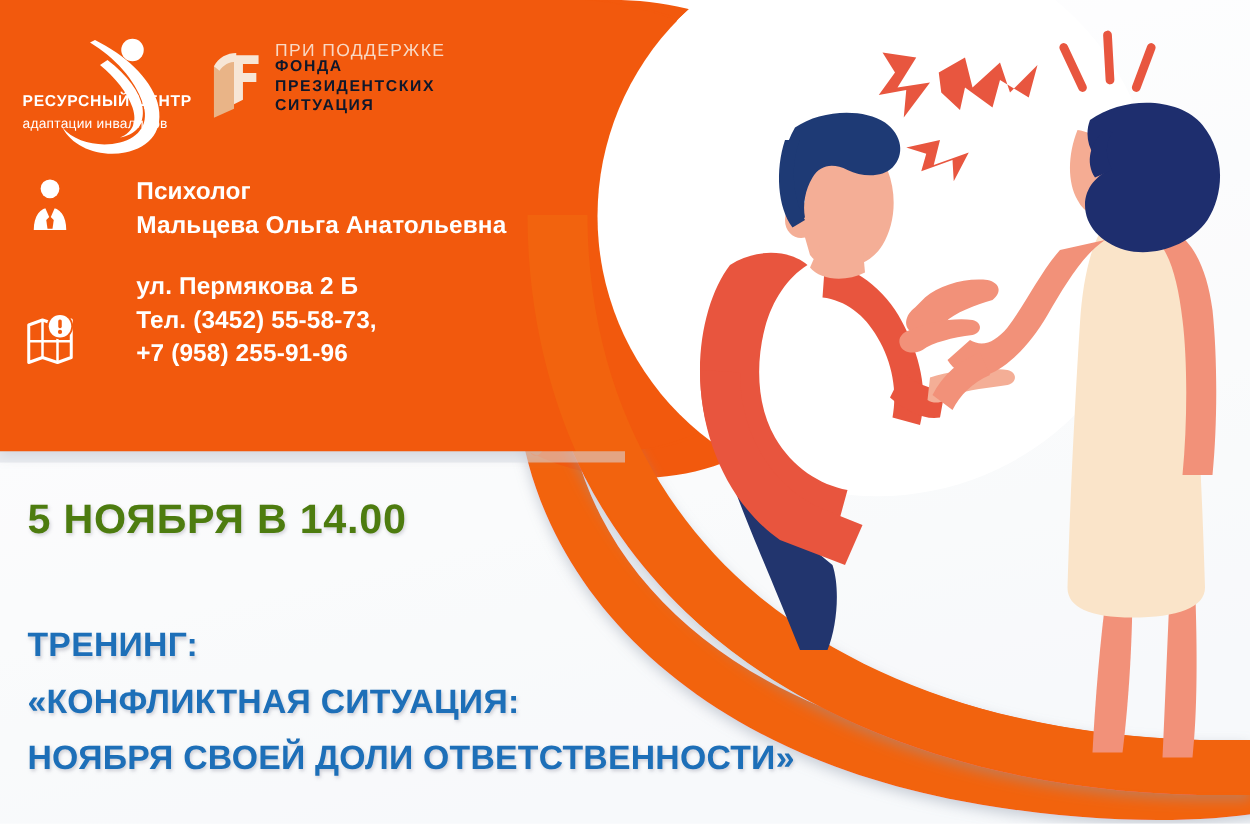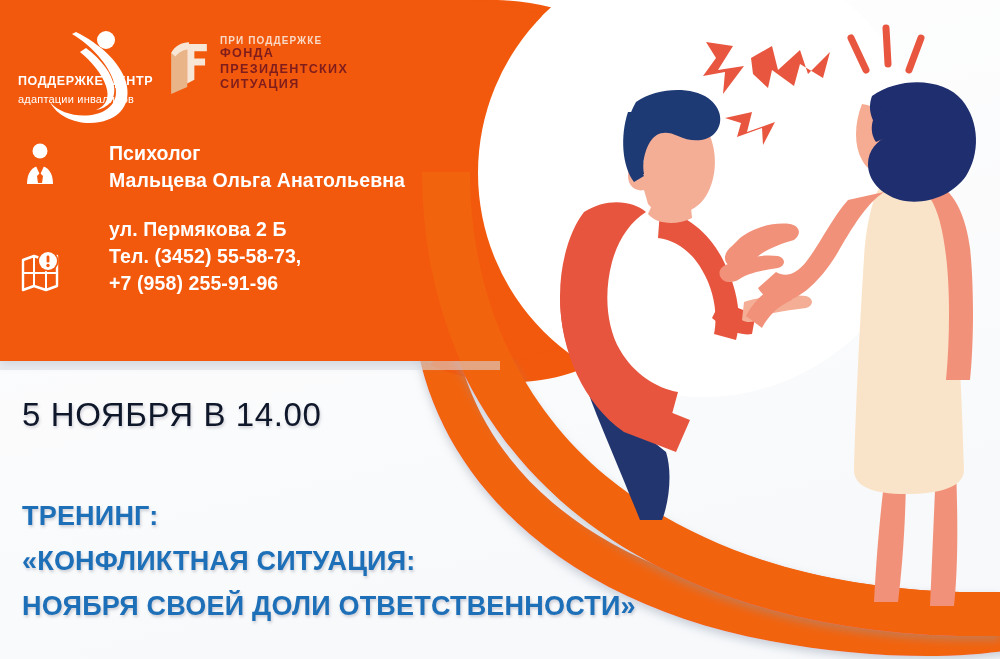--- a/index.html
+++ b/index.html
@@ -36,45 +36,45 @@
   .logo-rc .rc-l2{
     font-size:11px;font-weight:400;line-height:13px;margin-top:5px;
     letter-spacing:.2px;white-space:nowrap;
   }
 
   .logo-pg{position:absolute;left:150px;top:12px;width:330px;height:84px;}
   .logo-pg .pg-text{
     position:absolute;left:56px;top:1px;color:#ffffff;
   }
   .pg-l0{
-    font-size:10px;font-weight:700;letter-spacing:1.1px;
+    font-size:14px;font-weight:400;letter-spacing:1.1px;
     line-height:11px;color:#f9d9c5;white-space:nowrap;
   }
   .pg-l{
     font-size:12.6px;font-weight:700;letter-spacing:1.3px;
-    line-height:15.5px;white-space:nowrap;color:#7f1d1d;
+    line-height:15.5px;white-space:nowrap;color:#0f172a;
   }
 
   
   .contact{position:absolute;left:20px;top:140px;width:470px;}
   .crow{position:relative;min-height:40px;}
   .crow .ico{
     position:absolute;left:0px;top:2px;width:40px;height:44px;
   }
   .crow .lines{margin-left:48px;}
   .cline{
     color:#ffffff;font-size:19.5px;font-weight:700;
     line-height:27px;letter-spacing:.1px;white-space:nowrap;margin-left:41px;
   }
   .crow2{margin-top:22px;}
 
   
   .date-text{
     position:absolute;left:22px;top:396px;z-index:7;
-    color:#0f172a;font-size:33px;font-weight:400;
+    color:#4d7c0f;font-size:33px;font-weight:700;
     letter-spacing:.6px;white-space:nowrap;
     text-shadow:1px 2px 3px rgba(120,120,140,.32);
   }
   .title-block{position:absolute;left:22px;top:494px;z-index:7;}
   .tline{
     color:#1D6FB8;font-size:27px;font-weight:700;
     line-height:45px;letter-spacing:.2px;white-space:nowrap;
     text-shadow:1px 2px 3px rgba(120,120,140,.35);
   }
 </style>
@@ -343,21 +343,21 @@
                    C46,92 66,96 82,92
                    C98,88 106,76 100,60
                    C94,42 78,24 58,12 Z" fill="#ffffff"></path>
           <path d="M72,26
                    C88,38 98,52 100,64
                    C102,78 94,86 82,88
                    C92,84 96,76 92,64
                    C88,52 78,40 66,30 Z" fill="#ffffff"></path>
         </svg>
         <div class="rc-text">
-          <div class="rc-l1">ПОДДЕРЖКЕ ЦЕНТР</div>
+          <div class="rc-l1">РЕСУРСНЫЙ ЦЕНТР</div>
           <div class="rc-l2">адаптации инвалидов</div>
         </div>
       </div>
 
       <div class="logo-pg">
         <svg viewBox="0 0 56 70" width="50" height="64" style="position:absolute;left:0;top:4px;">
           <path d="M8,16 L26,6 L26,54 L8,62 Z" fill="#E8B98E" opacity="0.95"></path>
           <path d="M26,6 L48,6 L48,14 L34,14 L34,22 L46,22 L46,30 L34,30 L34,46 L26,50 Z" fill="#F7E6D6"></path>
           <path d="M8,16 C12,8 20,4 28,4 L28,12 C22,12 16,15 13,20 Z" fill="#F7E6D6"></path>
         </svg>

